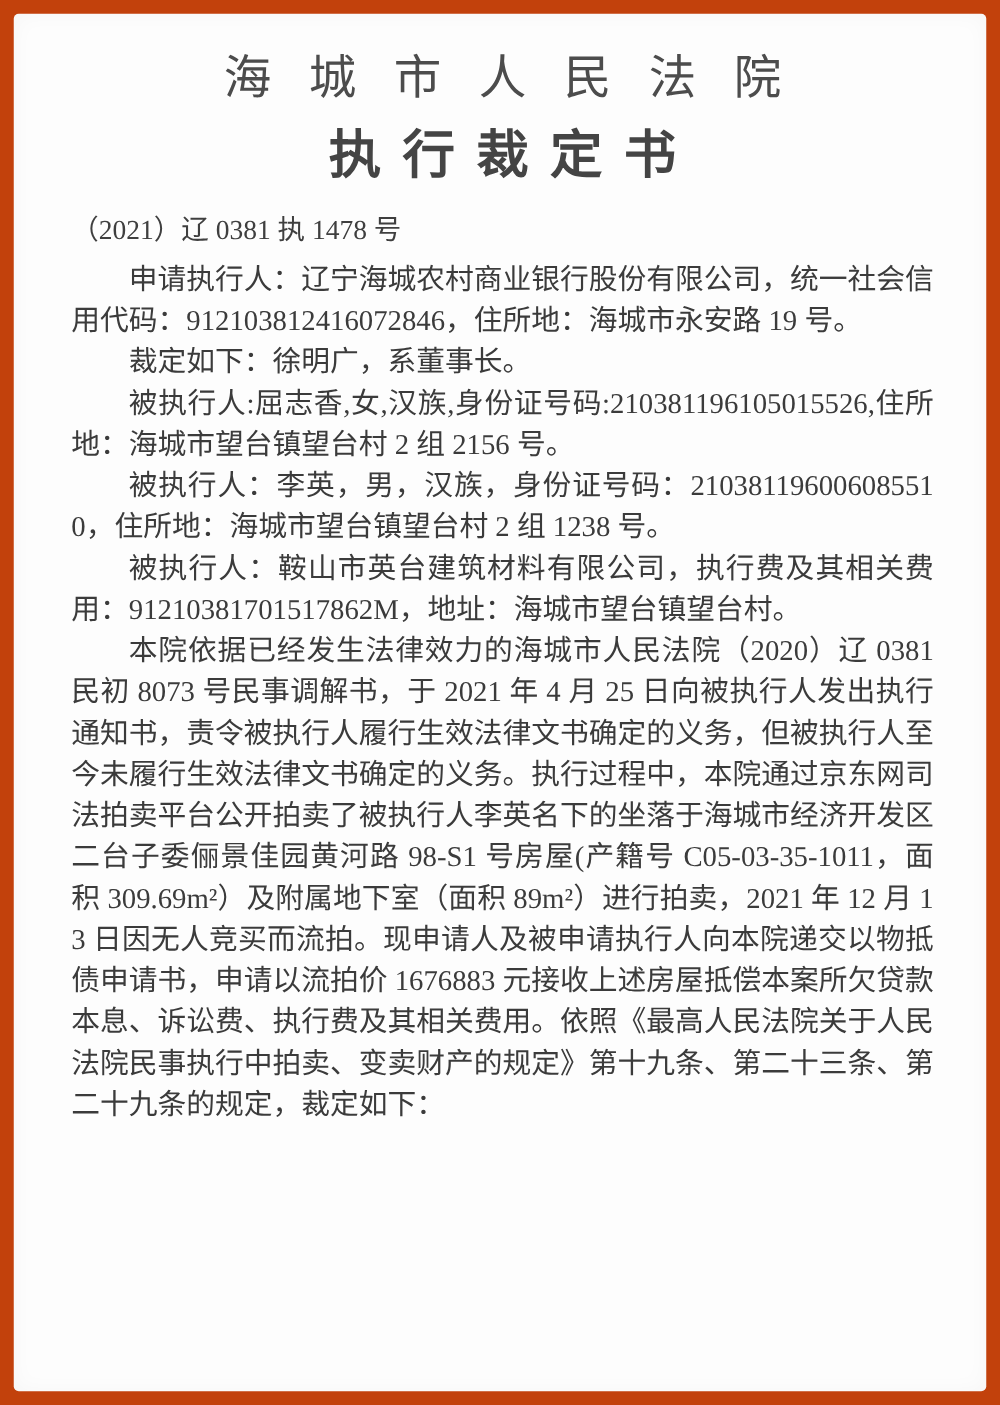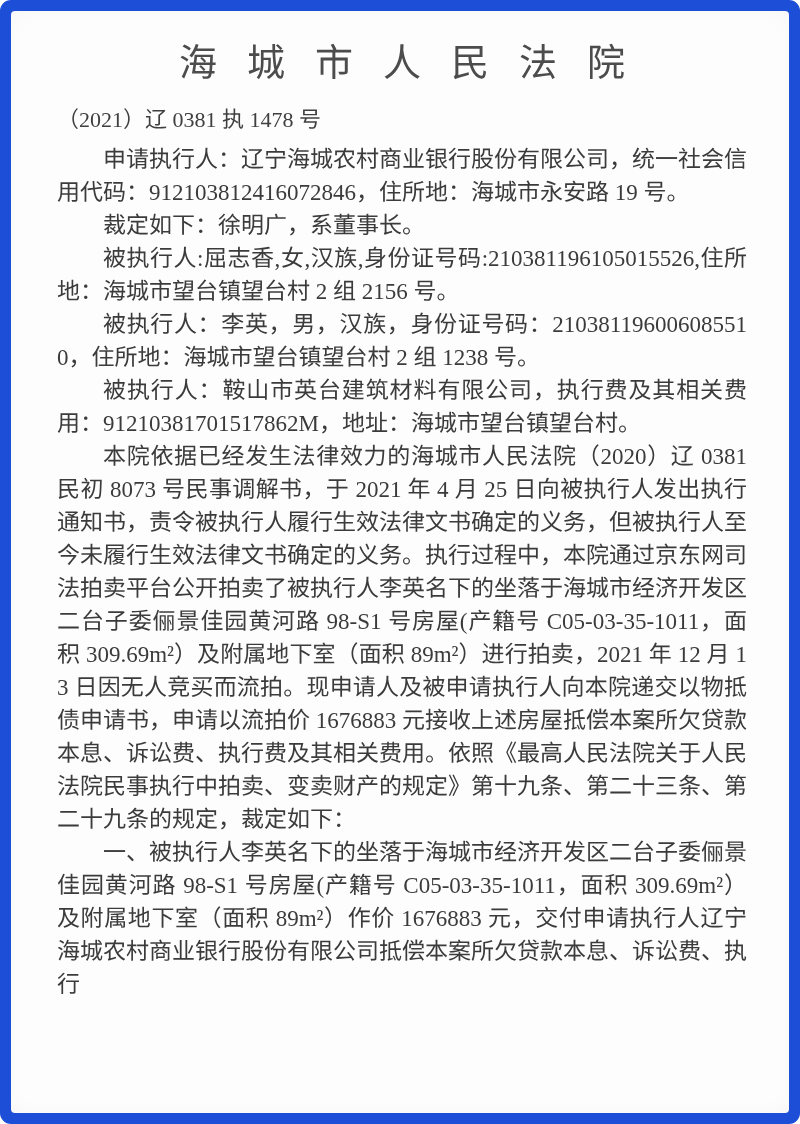--- a/index.html
+++ b/index.html
@@ -5,22 +5,22 @@
   html, body {
     margin: 0;
     padding: 0;
     background: #ffffff;
     font-family: "Liberation Serif", "DejaVu Serif", serif;
   }
   .scan-frame {
     position: relative;
     width: 800px;
     height: 1124px;
-    background: #1d4ed8;
-    border-radius: 11px;
+    background: #c2410c;
+    border-radius: 0;
     box-sizing: border-box;
     overflow: hidden;
   }
   .page {
     position: absolute;
     left: 11px;
     top: 11px;
     right: 11px;
     bottom: 11px;
     background: #fdfdfd;
@@ -72,24 +72,24 @@
     color: #3b3b3b;
     word-break: break-all;
   }
 </style>
 </head>
 <body>
 
 <div class="scan-frame">
   <div class="page">
     <h1 class="court-name">海城市人民法院</h1>
+    <h2 class="doc-title">执行裁定书</h2>
     <div class="case-number">（2021）辽 0381 执 1478 号</div>
     <div class="doc-body">
         <p class="para">申请执行人：辽宁海城农村商业银行股份有限公司，统一社会信用代码：912103812416072846，住所地：海城市永安路 19 号。</p>
         <p class="para">裁定如下：徐明广，系董事长。</p>
         <p class="para">被执行人:屈志香,女,汉族,身份证号码:210381196105015526,住所地：海城市望台镇望台村 2 组 2156 号。</p>
         <p class="para">被执行人：李英，男，汉族，身份证号码：210381196006085510，住所地：海城市望台镇望台村 2 组 1238 号。</p>
         <p class="para">被执行人：鞍山市英台建筑材料有限公司，执行费及其相关费用：91210381701517862M，地址：海城市望台镇望台村。</p>
         <p class="para">本院依据已经发生法律效力的海城市人民法院（2020）辽 0381 民初 8073 号民事调解书，于 2021 年 4 月 25 日向被执行人发出执行通知书，责令被执行人履行生效法律文书确定的义务，但被执行人至今未履行生效法律文书确定的义务。执行过程中，本院通过京东网司法拍卖平台公开拍卖了被执行人李英名下的坐落于海城市经济开发区二台子委俪景佳园黄河路 98-S1 号房屋(产籍号 C05-03-35-1011，面积 309.69m²）及附属地下室（面积 89m²）进行拍卖，2021 年 12 月 13 日因无人竞买而流拍。现申请人及被申请执行人向本院递交以物抵债申请书，申请以流拍价 1676883 元接收上述房屋抵偿本案所欠贷款本息、诉讼费、执行费及其相关费用。依照《最高人民法院关于人民法院民事执行中拍卖、变卖财产的规定》第十九条、第二十三条、第二十九条的规定，裁定如下：</p>
-        <p class="para">一、被执行人李英名下的坐落于海城市经济开发区二台子委俪景佳园黄河路 98-S1 号房屋(产籍号 C05-03-35-1011，面积 309.69m²）及附属地下室（面积 89m²）作价 1676883 元，交付申请执行人辽宁海城农村商业银行股份有限公司抵偿本案所欠贷款本息、诉讼费、执行</p>
       </div>
   </div>
 </div>
 
 </body></html>

